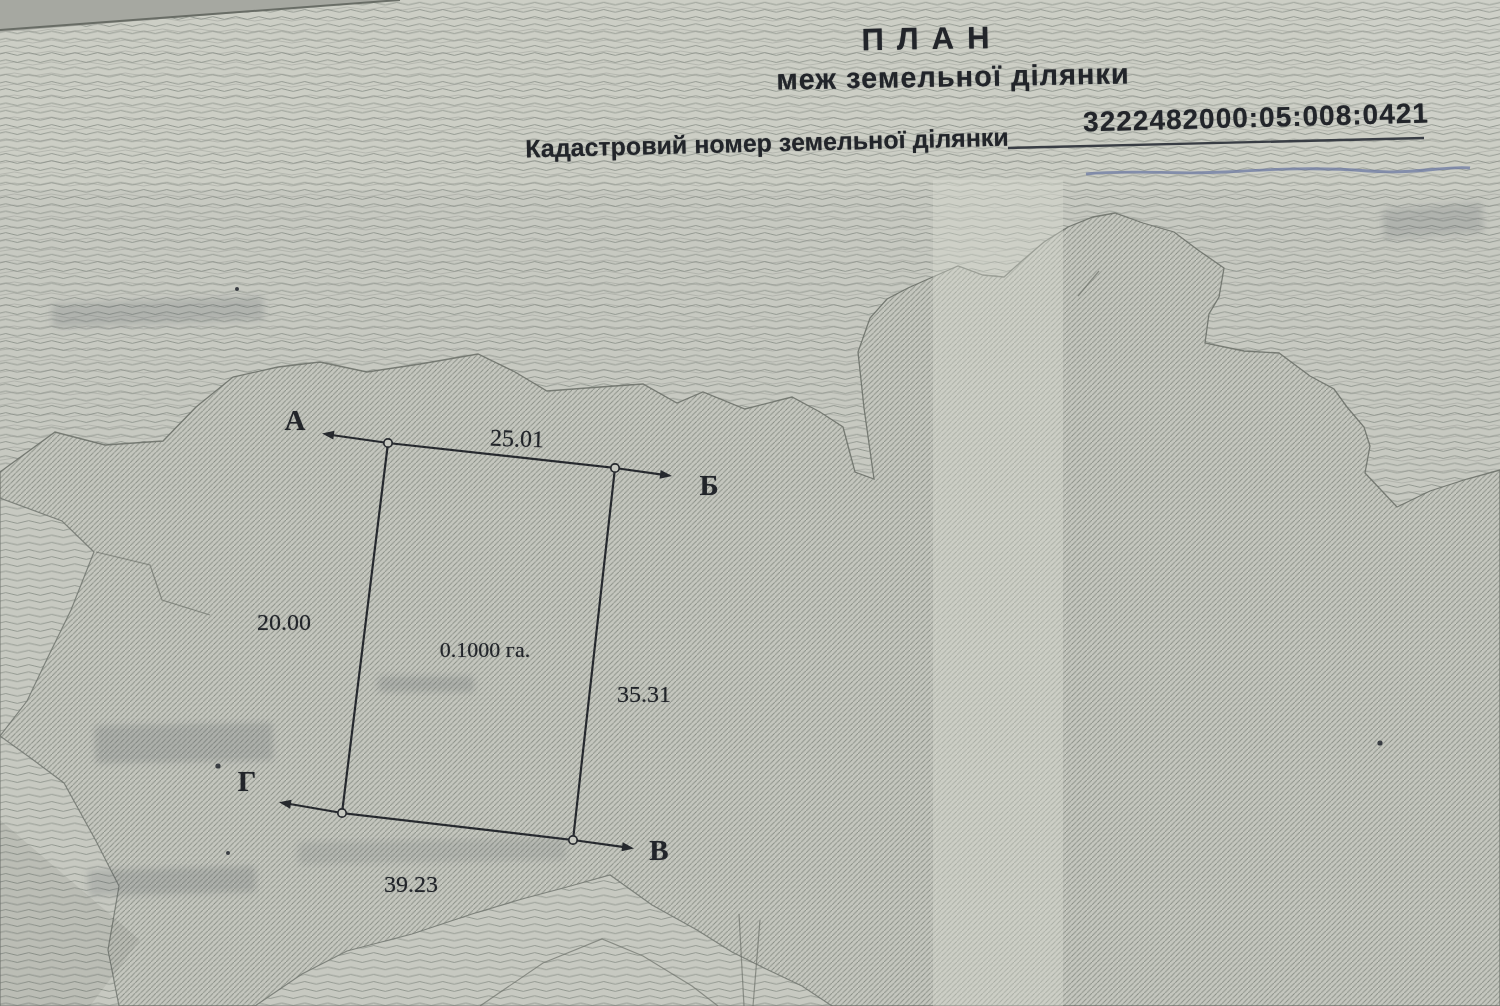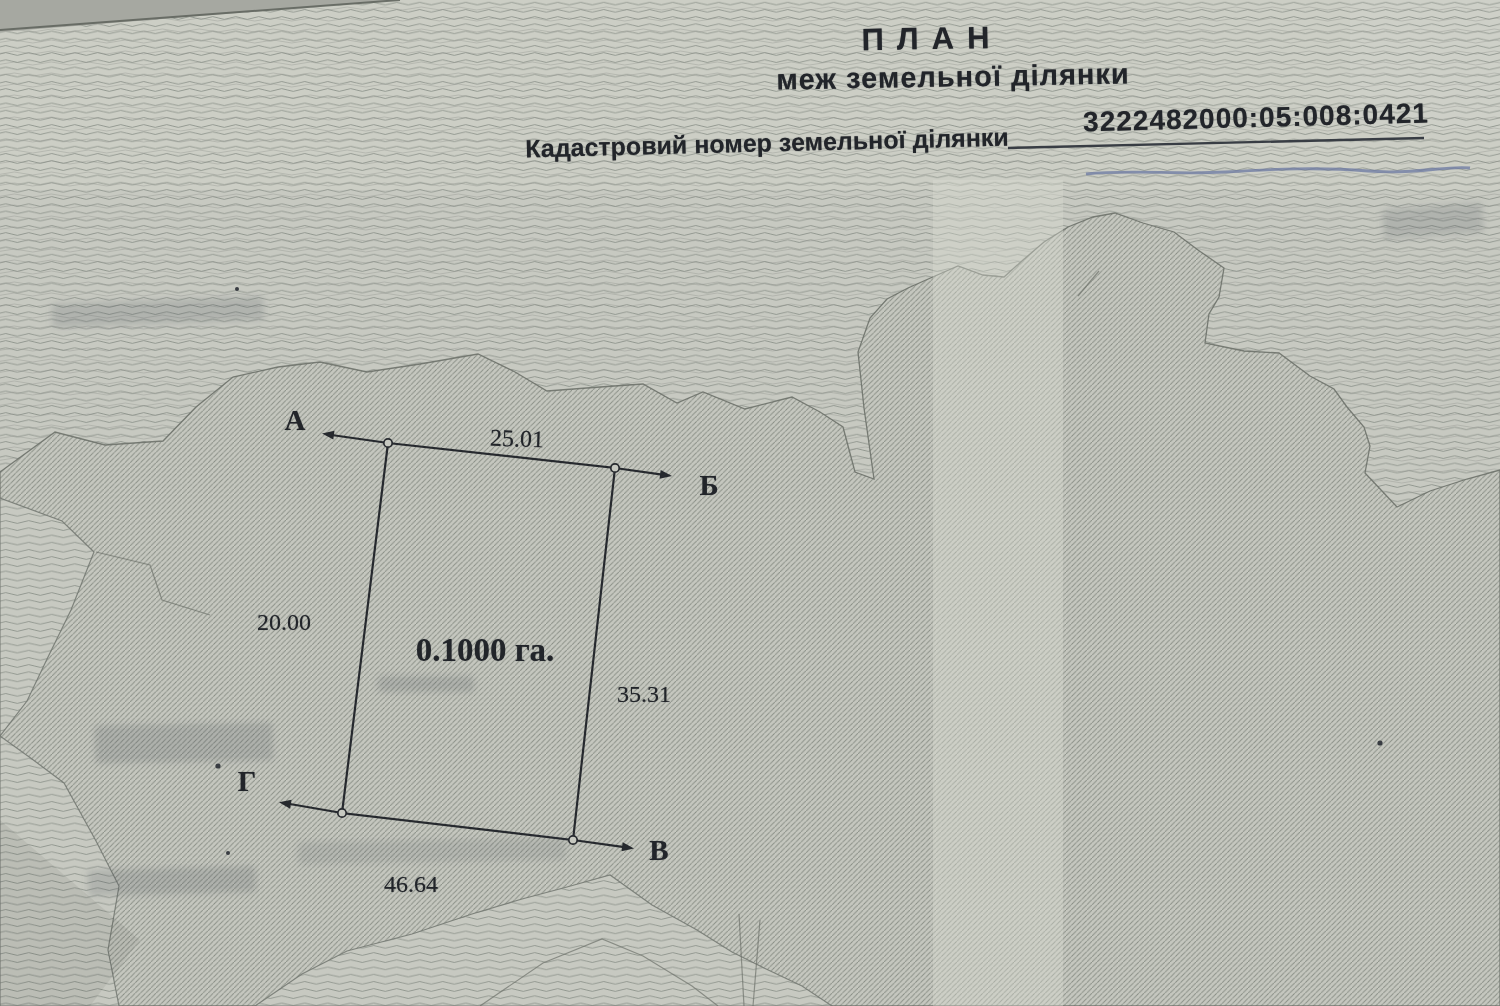--- a/index.html
+++ b/index.html
@@ -9,21 +9,21 @@
   .t{position:absolute;transform:translate(-50%,-50%);white-space:nowrap;
      color:#22252a;text-shadow:0 0 1px rgba(35,38,44,.55);}
   .sans{font-family:"Liberation Sans",sans-serif;font-weight:bold;}
   .serif{font-family:"Liberation Serif",serif;}
   .doc-title{font-size:31px;letter-spacing:13px;transform:translate(-50%,-50%) rotate(-1deg);}
   .doc-subtitle{font-size:29px;letter-spacing:1px;transform:translate(-50%,-50%) rotate(-1deg);}
   .cad-label{font-size:25px;transform:translate(-50%,-50%) rotate(-1.4deg);}
   .cad-number{font-size:28px;letter-spacing:1px;transform:translate(-50%,-50%) rotate(-1.5deg);}
   .pt{font-size:29px;font-weight:bold;}
   .len{font-size:24px;}
-  .area{font-size:33px;font-weight:bold;}
+  .area{font-size:22px;}
   .rot2{transform:translate(-50%,-50%) rotate(2deg);}
   .g{position:absolute;background:rgba(58,63,72,0.16);filter:blur(3px);border-radius:4px;}
 </style>
 </head>
 <body>
 
 <div class="page">
 
   <svg class="texture" viewBox="0 0 1500 1006" aria-hidden="true">
     <defs>
@@ -129,17 +129,17 @@
   <div class="t sans cad-number" style="left:1256px;top:118px;">3222482000:05:008:0421</div>
 
   <div class="t serif pt" style="left:295px;top:420px;">А</div>
   <div class="t serif pt" style="left:709px;top:485px;">Б</div>
   <div class="t serif pt" style="left:659px;top:850px;">В</div>
   <div class="t serif pt" style="left:247px;top:781px;">Г</div>
 
   <div class="t serif len rot2" style="left:517px;top:439px;">25.01</div>
   <div class="t serif len" style="left:284px;top:622px;">20.00</div>
   <div class="t serif len" style="left:644px;top:694px;">35.31</div>
-  <div class="t serif len" style="left:411px;top:884px;">46.64</div>
+  <div class="t serif len" style="left:411px;top:884px;">39.23</div>
 
   <div class="t serif area" style="left:485px;top:650px;">0.1000 га.</div>
 
 </div>
 
 </body></html>

